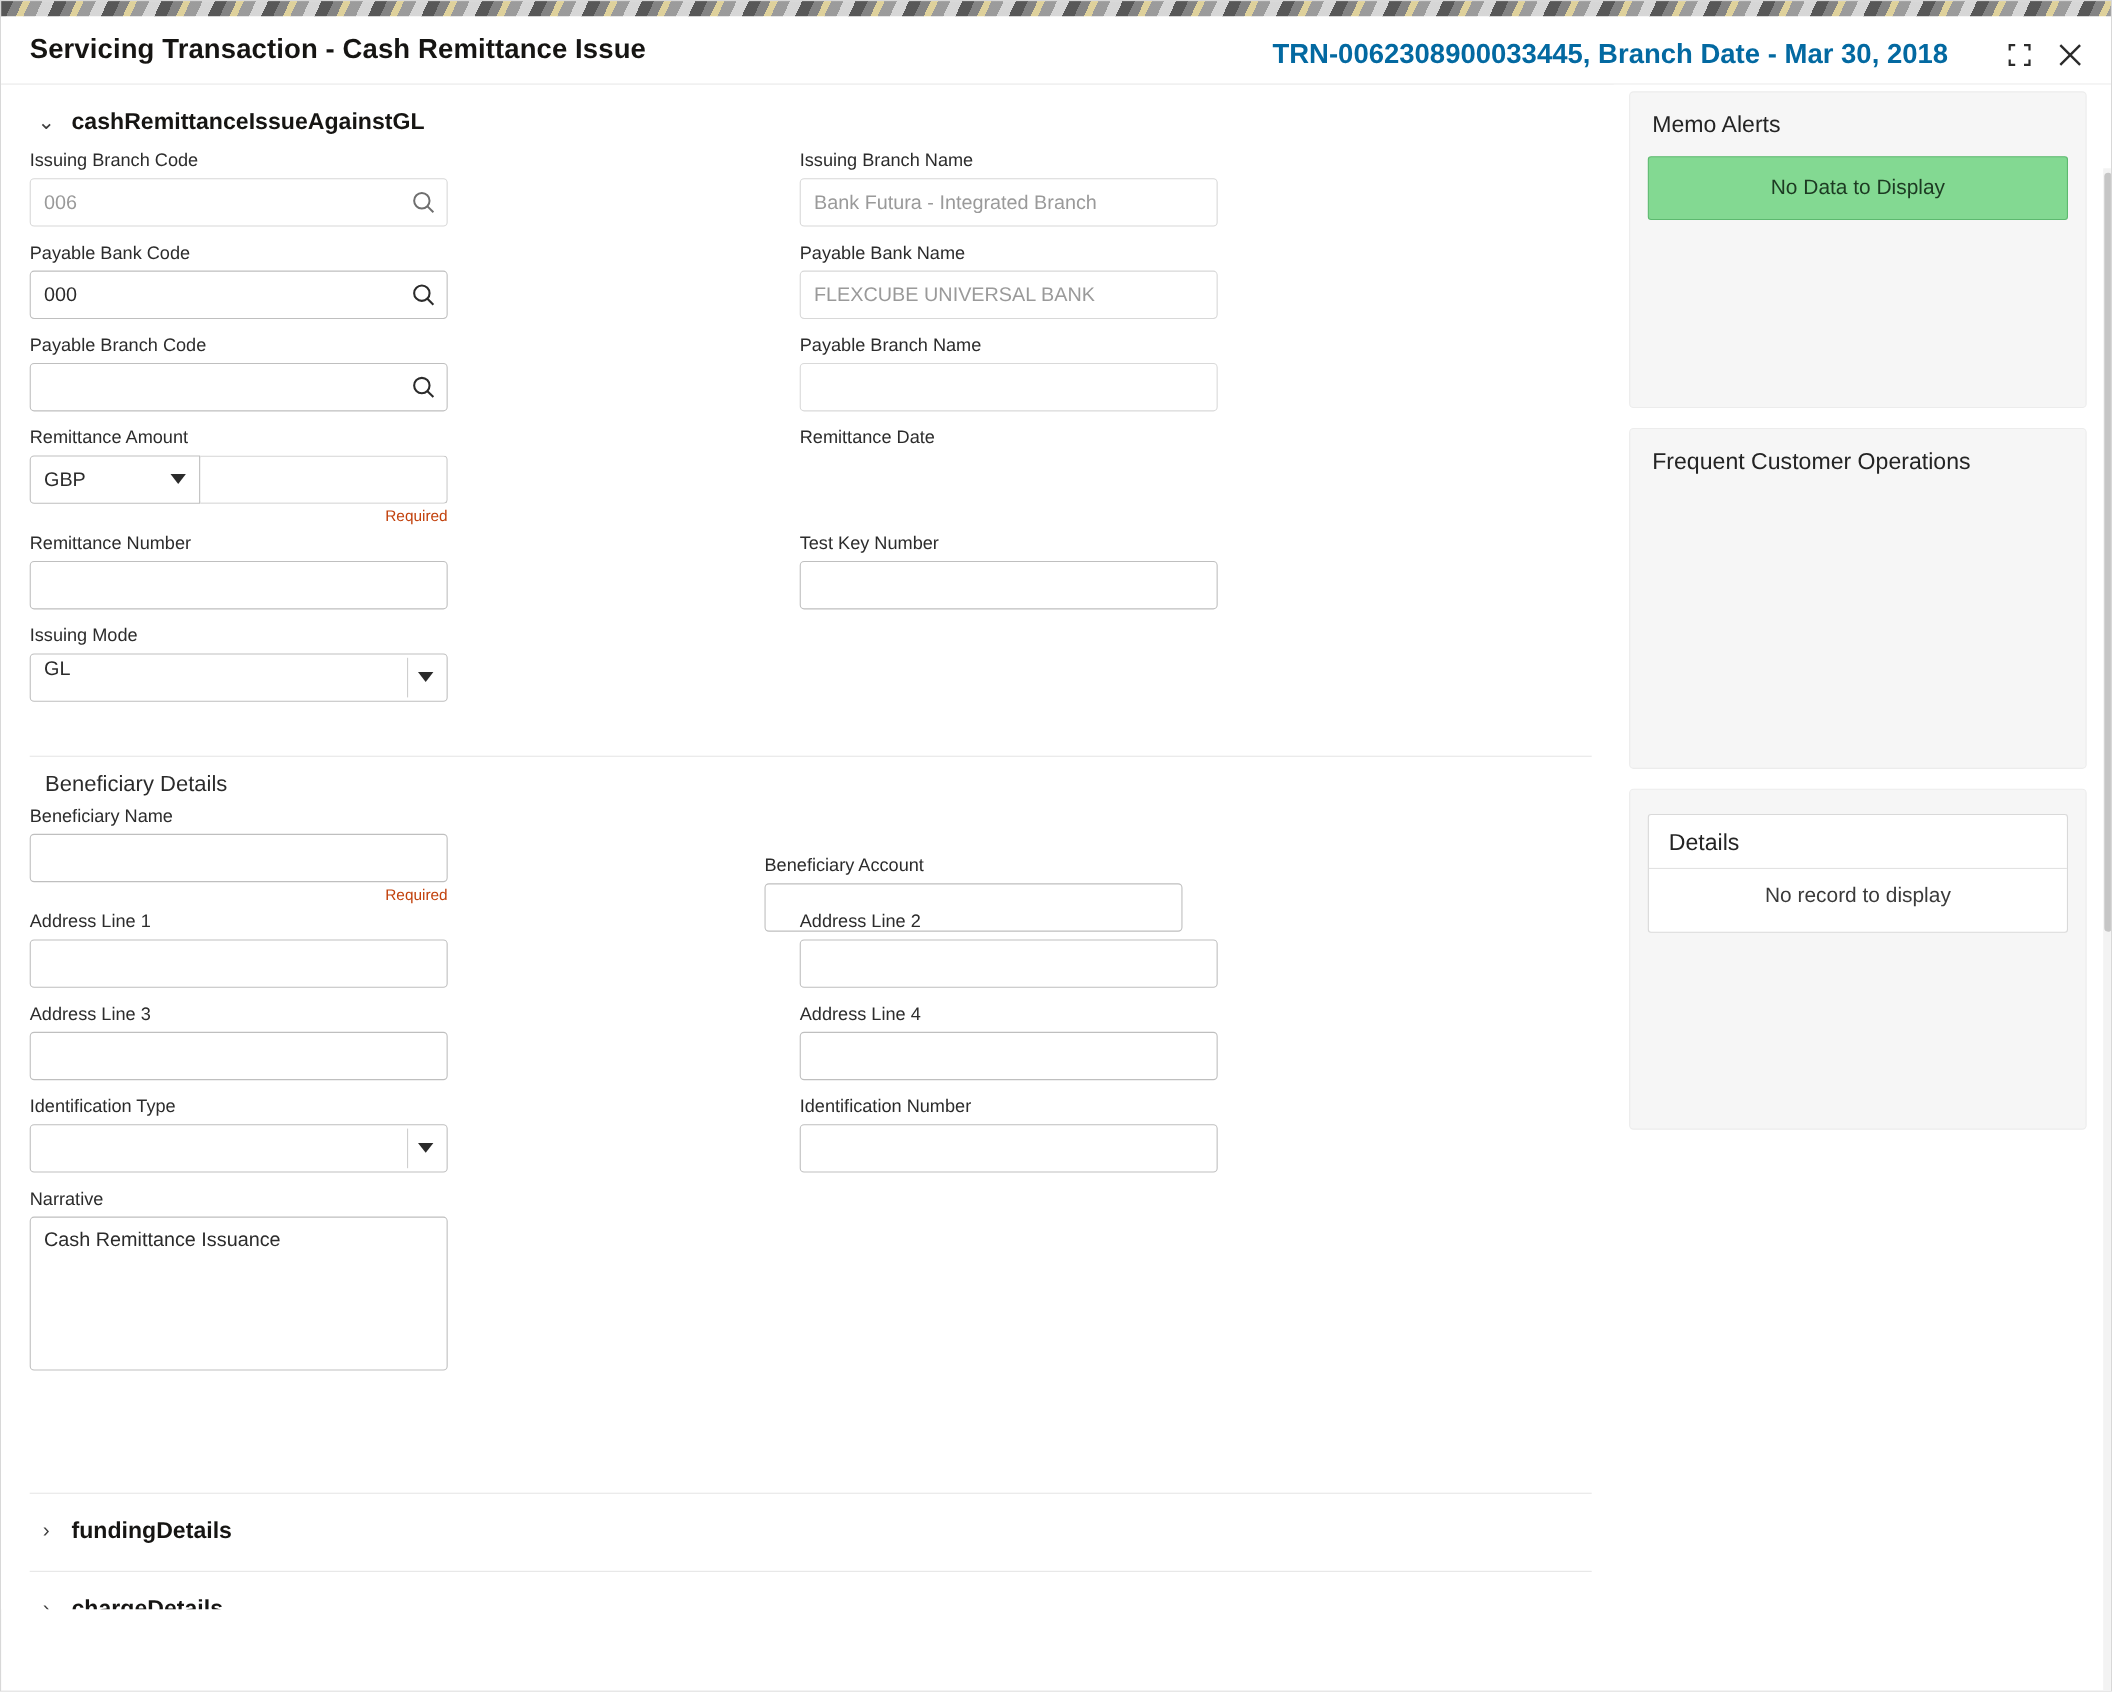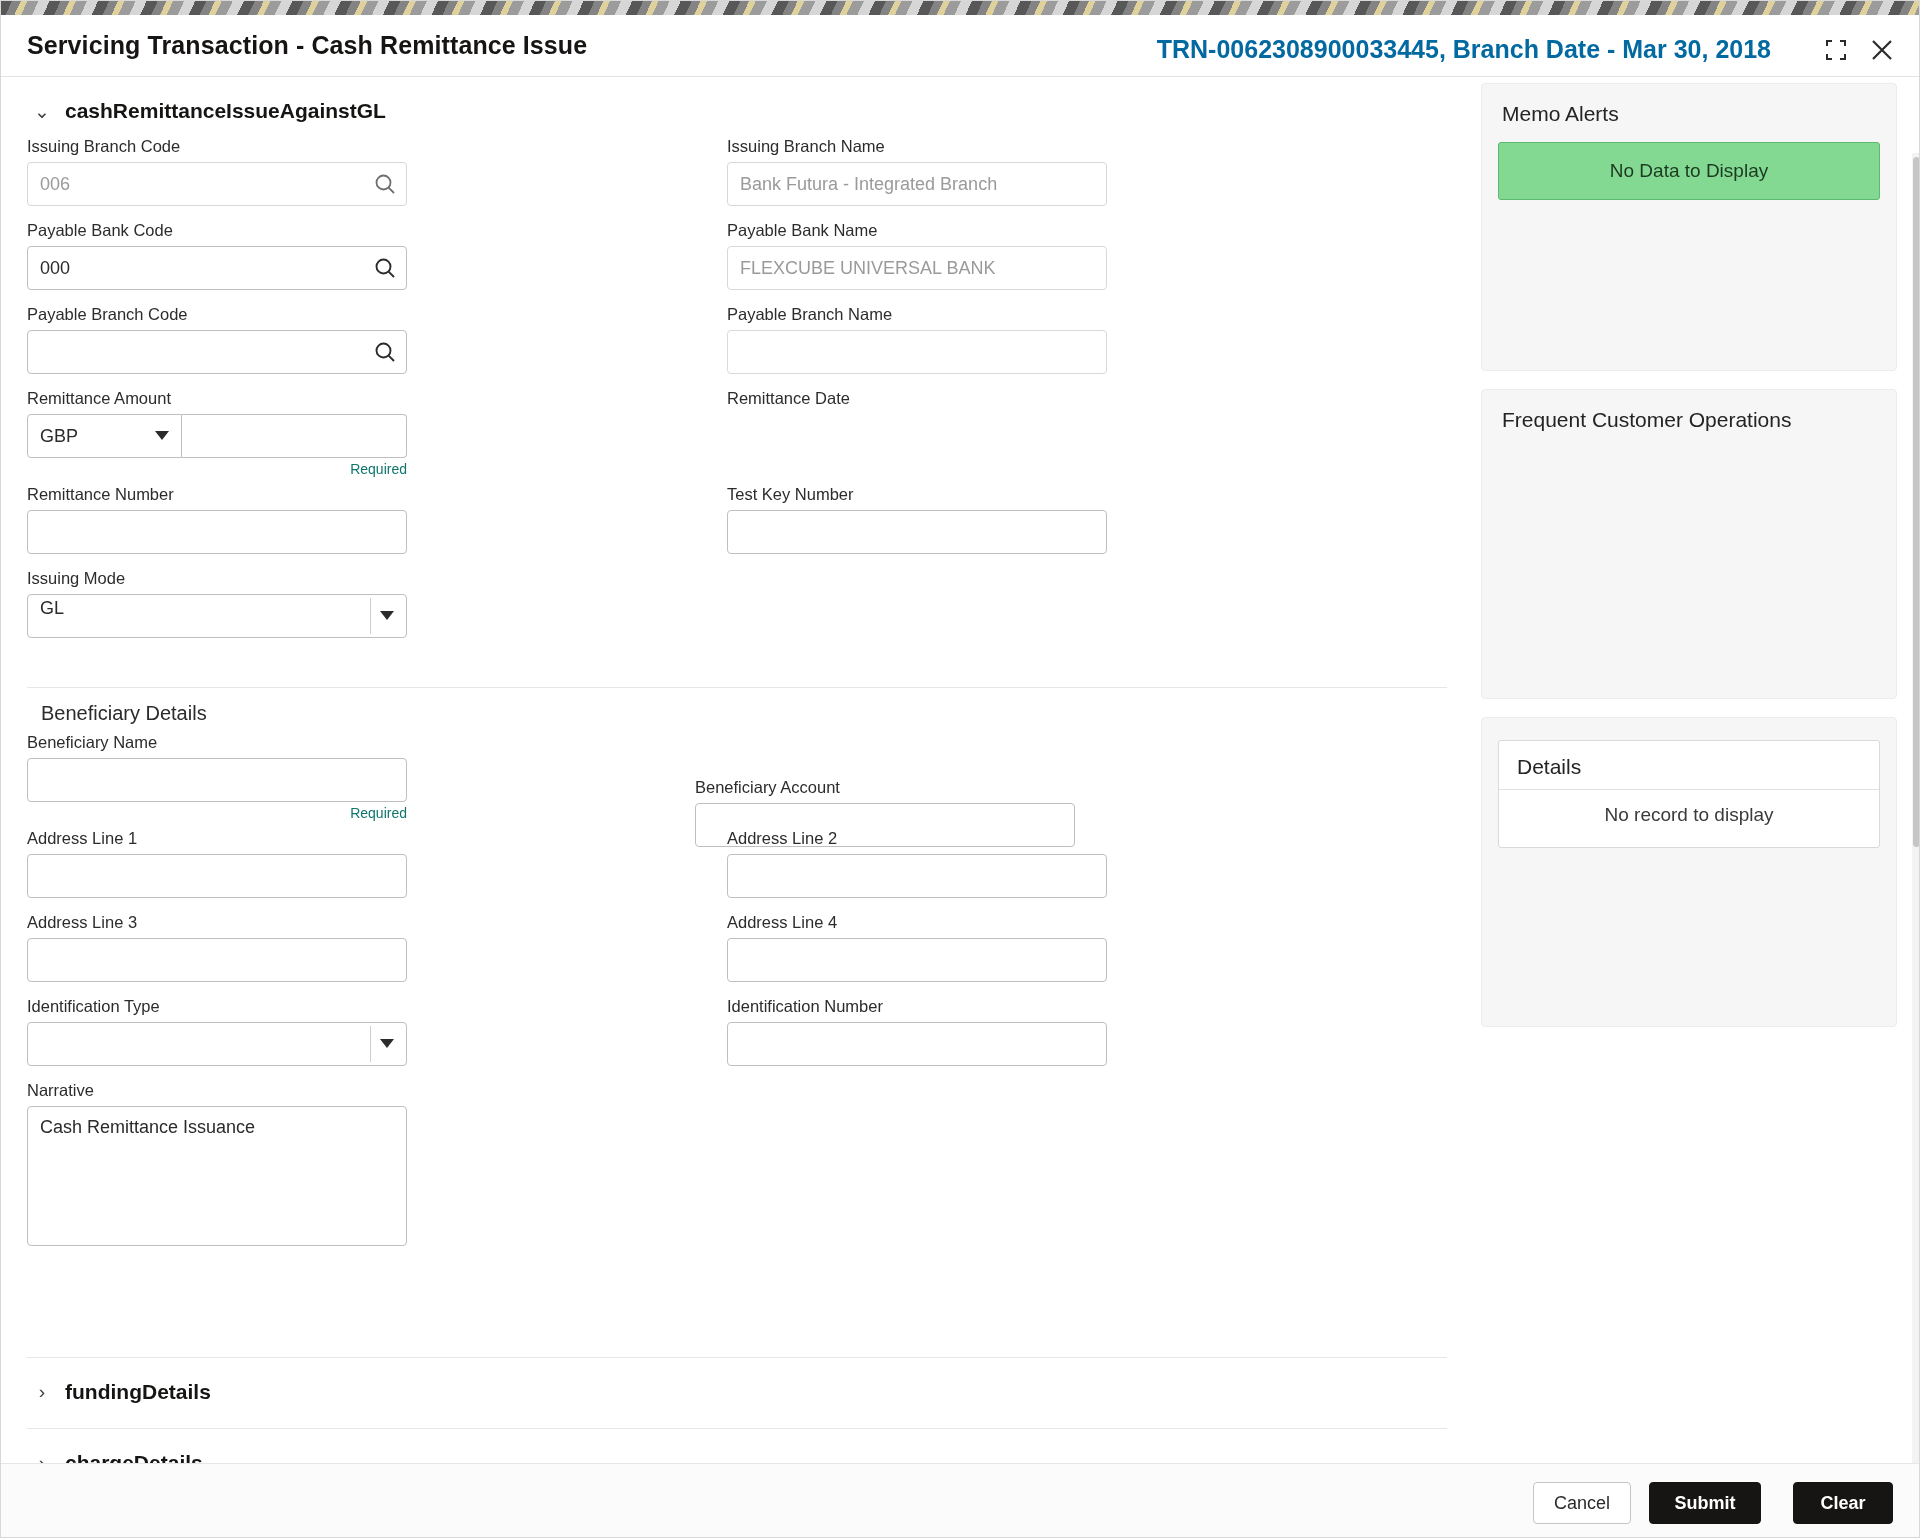--- a/index.html
+++ b/index.html
@@ -105,21 +105,21 @@
   .inp.readonly {
     border-color: #d8d8d8; background: #ffffff; color: #8d8d8d;
   }
   .inp.light-border { border-color: #d9d9d9; }
   .with-icon { position: relative; display: inline-block; }
   .ico-btn {
     position: absolute; right: 10px; top: 10px;
     width: 24px; height: 24px; cursor: pointer;
   }
   .req {
-    font-size: 14px; color: #0f766e;
+    font-size: 14px; color: #c2410c;
     text-align: right; width: 380px; margin-top: 3px;
   }
   .sel-wrap { position: relative; display: inline-block; }
   select.sel {
     width: 380px; height: 44px;
     border: 1px solid #bfbfbf; border-radius: 4px;
     background: #fff; font-size: 18px; color: #2b2b2b;
     padding: 0 40px 16px 12px;
     -webkit-appearance: none; appearance: none;
     font-family: "Liberation Sans", sans-serif;
@@ -444,19 +444,14 @@
           <div class="ai-title">Details</div>
           <div class="ai-body">No record to display</div>
         </div>
       </div>
     </div>
 
     <div class="scroll-track"></div>
     <div class="scroll-thumb"></div>
   </div>
 
-  <div class="footer">
-    <button class="btn btn-cancel">Cancel</button>
-    <button class="btn btn-submit">Submit</button>
-    <button class="btn btn-clear">Clear</button>
-  </div>
 
 </div>
 
 </body></html>

